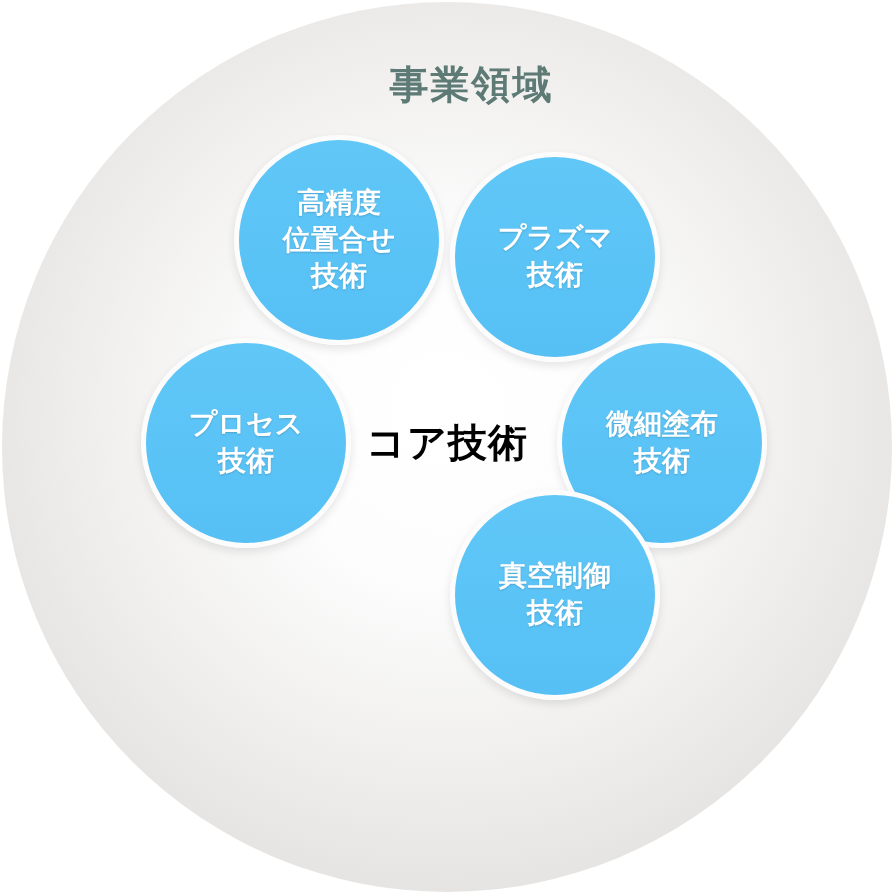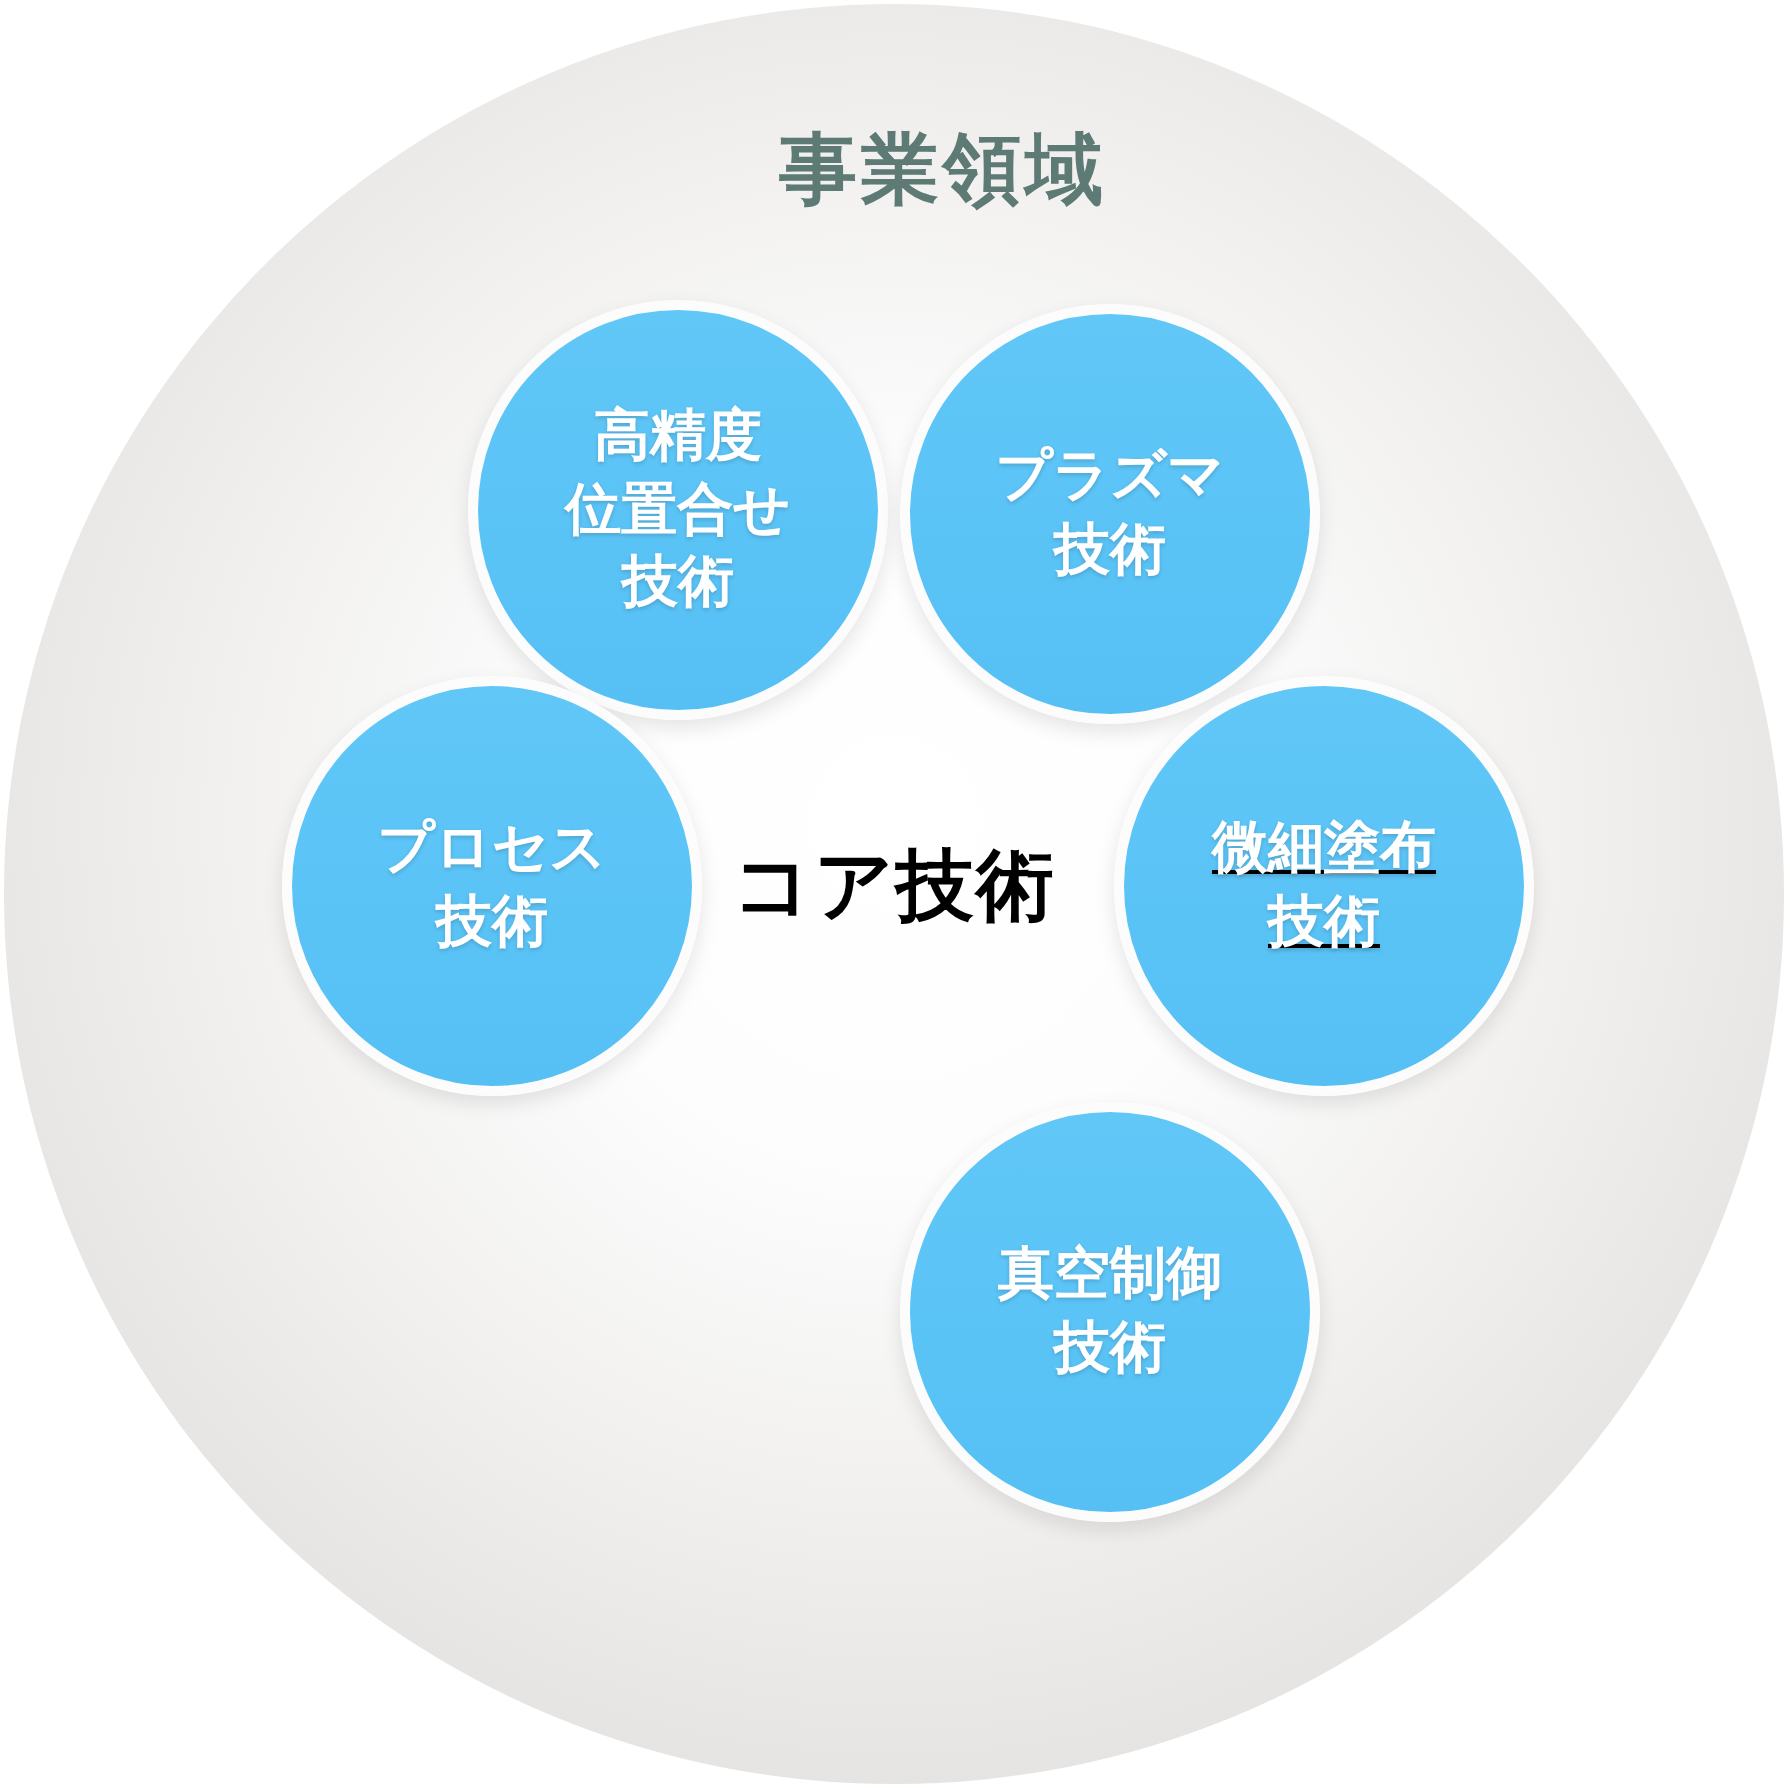--- a/index.html
+++ b/index.html
@@ -54,26 +54,26 @@
   }
   .tech-label{
     color:#ffffff;
     font-size:28px;
     font-weight:bold;
     line-height:1.32;
     white-space:pre-line;
     text-shadow:0 1px 2px rgba(0,0,0,0.16);
   }
   
-  .pos-top-left     {left:339px;top:255px;}
+  .pos-top-left     {left:339px;top:240px;}
   .pos-top-right    {left:555px;top:257px;}
   .pos-left         {left:246px;top:443px;}
-  .pos-right        {left:662px;top:443px;text-decoration:underline;}
+  .pos-right        {left:662px;top:443px;}
   .pos-bottom-left  {left:339px;top:629px;}
-  .pos-bottom-right {left:555px;top:656px;}
+  .pos-bottom-right {left:555px;top:595px;}
 </style>
 </head>
 <body>
 
 <div class="stage">
 
   <div class="big-circle"></div>
 
   <div class="diagram-title">事業領域</div>
 

